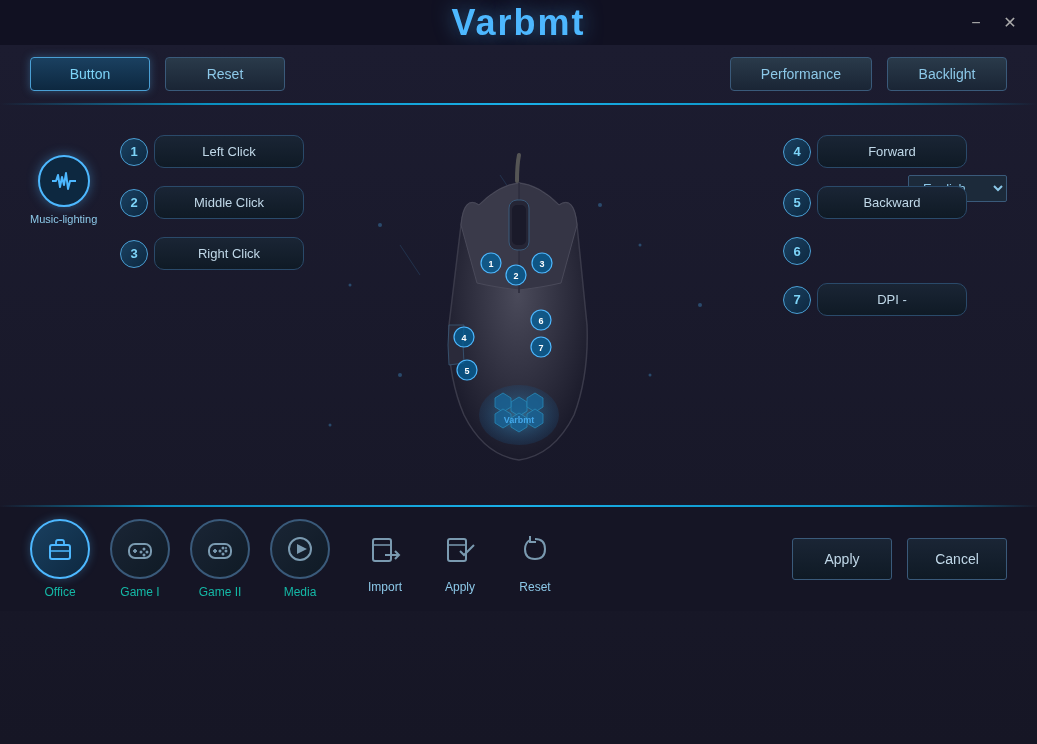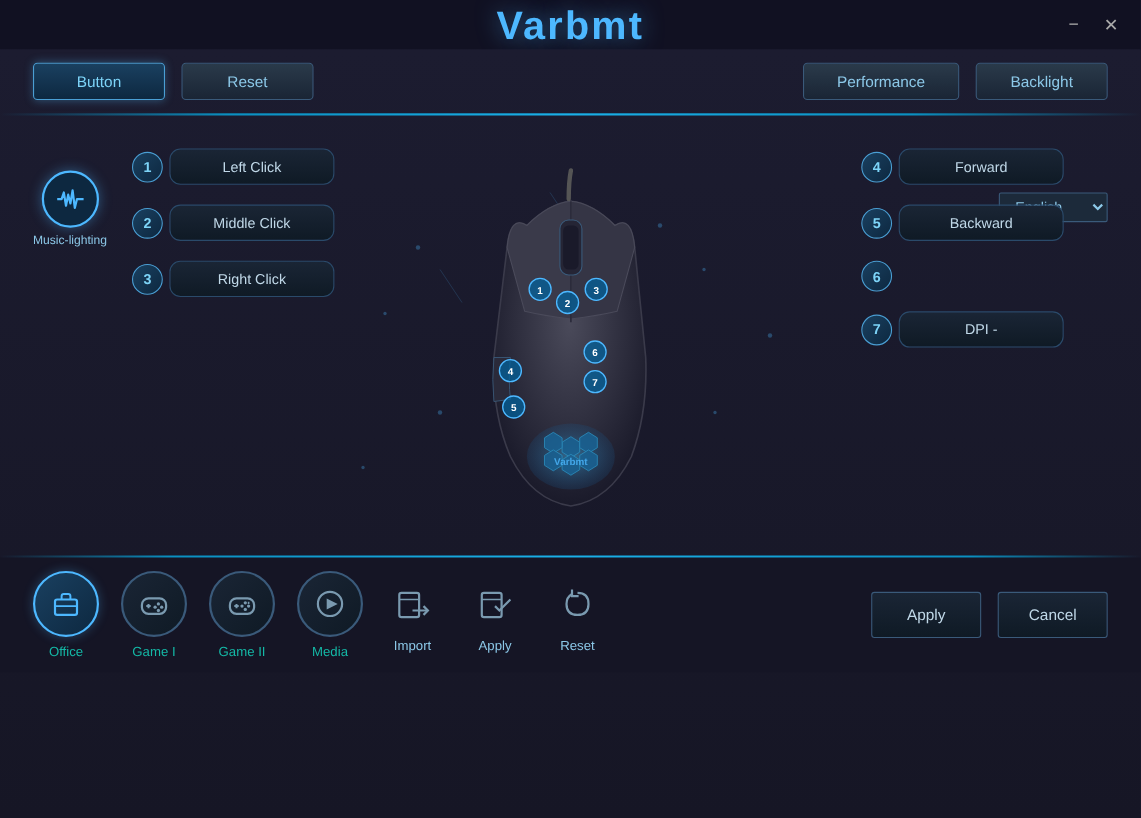--- a/index.html
+++ b/index.html
@@ -233,20 +233,21 @@
       box-shadow: 0 0 10px rgba(77,184,255,0.3);
     }
     .profile-label {
       color: #14b8a6;
       font-size: 12px;
     }
 
     .action-group {
       display: flex;
       gap: 25px;
+      margin-left: 10px;
     }
     .action-item {
       display: flex;
       flex-direction: column;
       align-items: center;
       gap: 6px;
       cursor: pointer;
     }
     .action-icon {
       width: 50px;

